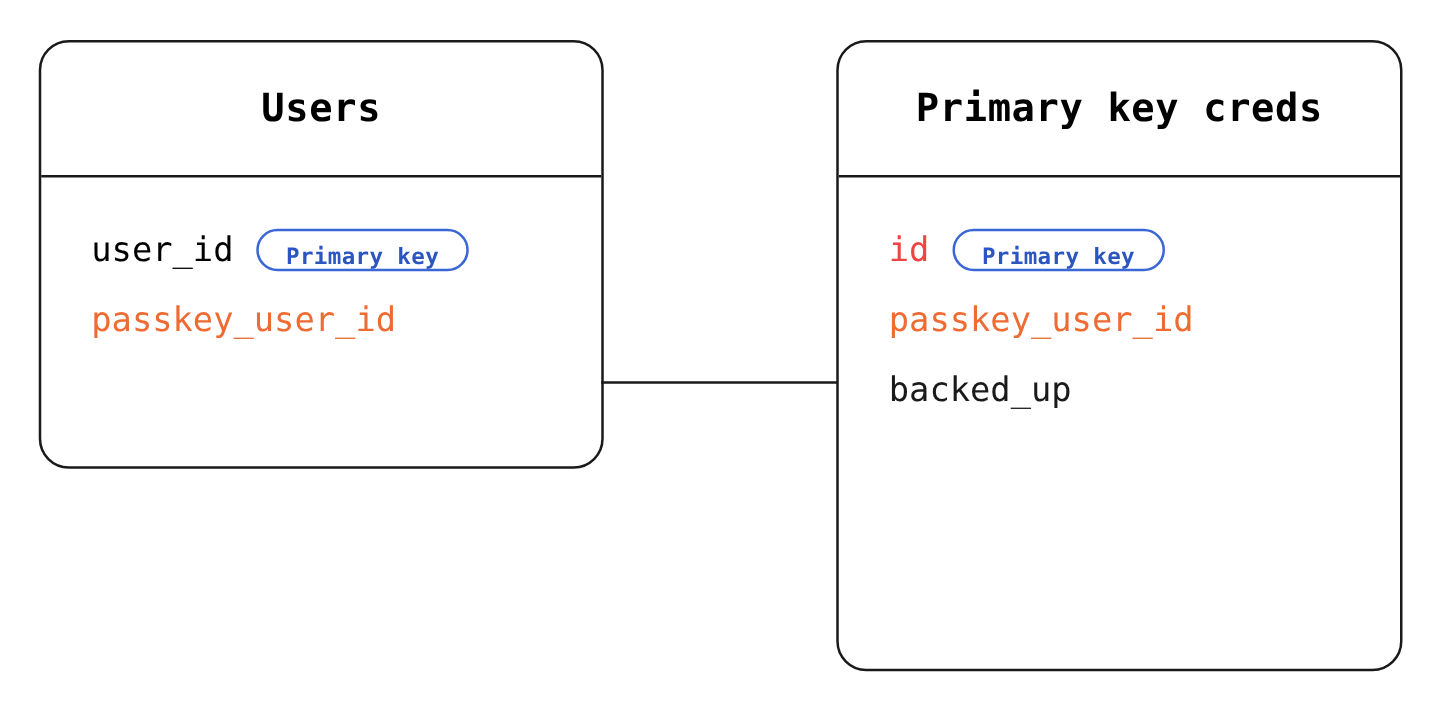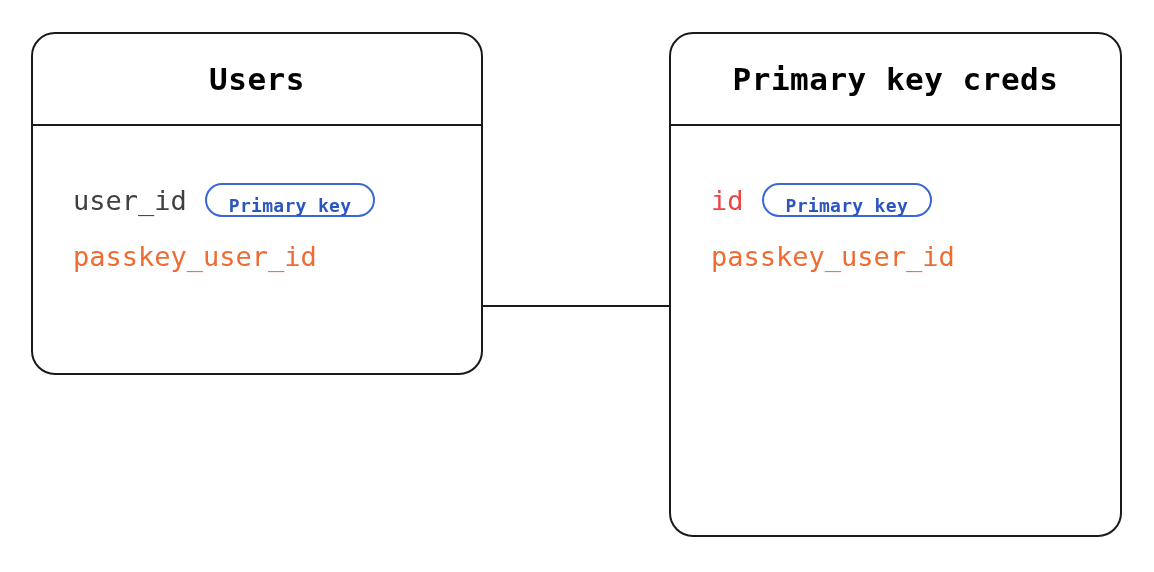--- a/index.html
+++ b/index.html
@@ -24,21 +24,21 @@
     background: #ffffff;
     border: 2px solid #1a1a1a;
     border-radius: 24px;
   }
 
   .entity-header {
     position: absolute;
     left: 0;
     right: 0;
     top: 0;
-    height: 92px;
+    height: 108px;
     box-sizing: border-box;
     border-bottom: 2px solid #1a1a1a;
     display: flex;
     align-items: center;
     justify-content: center;
   }
 
   .entity-title {
     font-family: "DejaVu Sans Mono", "Liberation Mono", monospace;
     font-weight: bold;
@@ -120,21 +120,21 @@
 
   <div class="entity" id="entity-users" style="left: 31px; top: 32px; width: 452px; height: 343px; border-color: rgb(26, 26, 26);">
 
     <div class="entity-header" style="border-bottom-color: rgb(26, 26, 26);">
       <span class="entity-title">Users</span>
     </div>
 
     <div class="entity-fields">
 
       <div class="field-row">
-        <span class="field-name pk" style="color: #404040;">user_id</span>
+        <span class="field-name pk" style="color: #000000;">user_id</span>
         <span class="badge" style="border-color: rgb(58, 102, 214);">
           <span class="badge-label" style="color: rgb(43, 85, 192);">Primary key</span>
         </span>
       </div>
 
 
       <div class="field-row">
         <span class="field-name fk" style="color: rgb(238, 108, 51);">passkey_user_id</span>
       </div>
 
@@ -156,19 +156,22 @@
         <span class="badge" style="border-color: rgb(58, 102, 214);">
           <span class="badge-label" style="color: rgb(43, 85, 192);">Primary key</span>
         </span>
       </div>
 
 
       <div class="field-row">
         <span class="field-name fk" style="color: rgb(238, 108, 51);">passkey_user_id</span>
       </div>
 
+      <div class="field-row">
+        <span class="field-name">backed_up</span>
+      </div>
 
 
 
     </div>
   </div>
 
 </div>
 
 </body></html>

